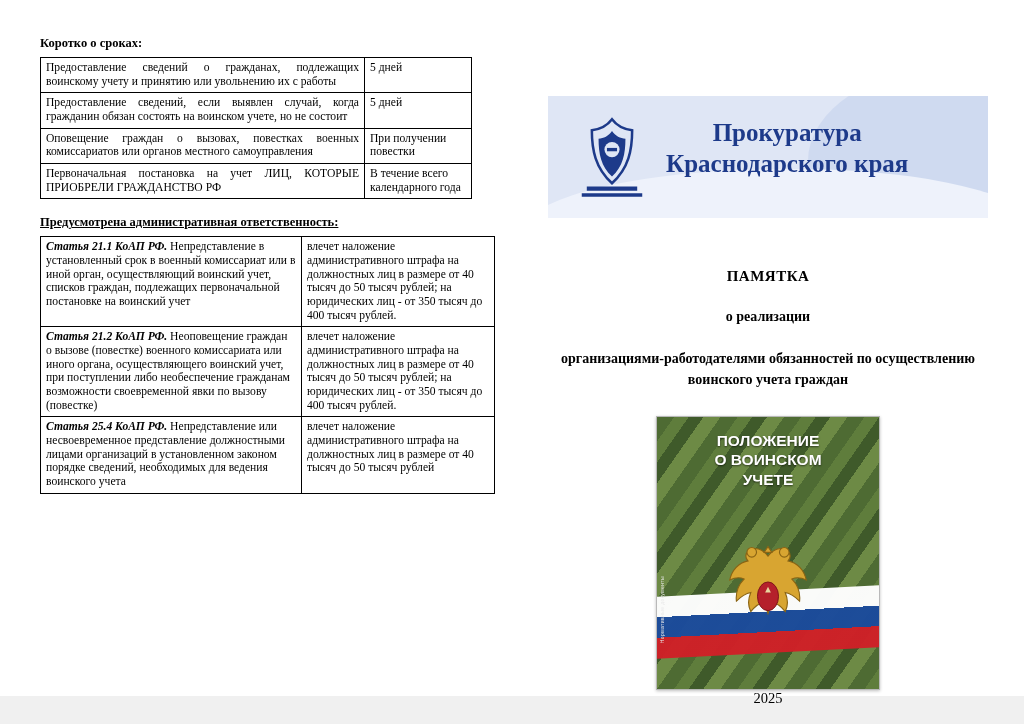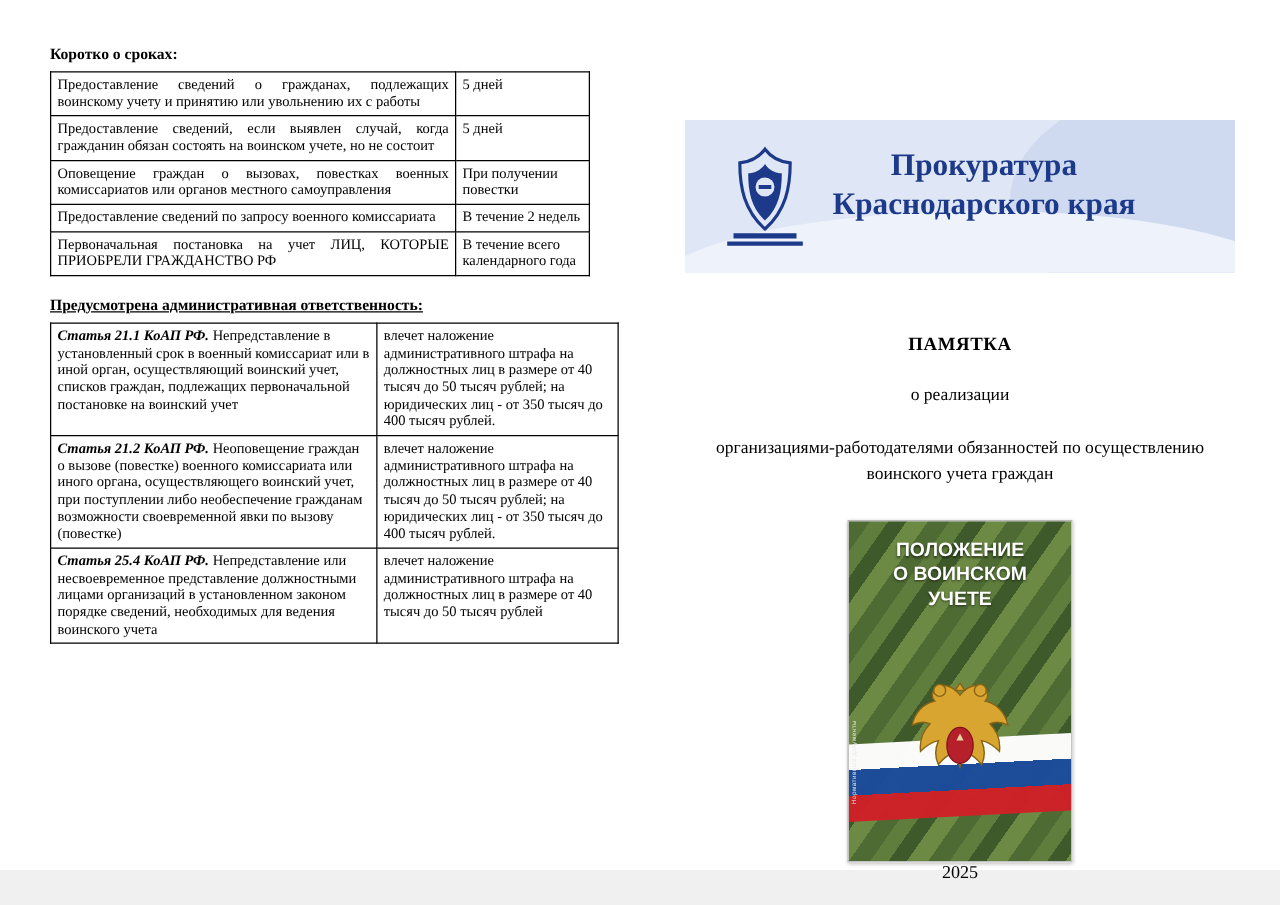--- a/index.html
+++ b/index.html
@@ -127,21 +127,21 @@
 
   .memo-title {
     margin-top: 50px;
     font-weight: bold;
     font-size: 15px;
     letter-spacing: .5px;
     color: #000;
   }
   .memo-sub {
     margin-top: 22px;
-    font-weight: normal;
+    font-weight: bold;
     font-size: 14px;
     line-height: 1.45;
     color: #000;
   }
   .memo-sub .line2 {
     display: block;
     margin-top: 22px;
   }
 
   .booklet-wrap {
@@ -151,20 +151,21 @@
   }
   .booklet {
     position: relative;
     width: 178px;
     height: 272px;
     border: 1px solid #b9b9b9;
     background:
       repeating-linear-gradient(125deg, #4e6b33 0 14px, #5f7d3c 14px 26px, #3f5a2a 26px 38px, #6d8a45 38px 52px);
     box-shadow: 0 1px 3px rgba(0,0,0,.25);
     overflow: hidden;
+    padding-left: 44px;
   }
   .booklet .btitle {
     position: absolute;
     top: 14px;
     left: 0;
     right: 0;
     color: #ffffff;
     font-weight: bold;
     font-size: 15.5px;
     line-height: 1.25;
@@ -222,24 +223,20 @@
           <td class="col-desc">Предоставление сведений о гражданах, подлежащих воинскому учету и принятию или увольнению их с работы</td>
           <td class="col-term">5 дней</td>
         </tr>
         <tr>
           <td class="col-desc">Предоставление сведений, если выявлен случай, когда гражданин обязан состоять на воинском учете, но не состоит</td>
           <td class="col-term">5 дней</td>
         </tr>
         <tr>
           <td class="col-desc">Оповещение граждан о вызовах, повестках военных комиссариатов или органов местного самоуправления</td>
           <td class="col-term">При получении повестки</td>
-        </tr>
-        <tr>
-          <td class="col-desc">Предоставление сведений по запросу военного комиссариата</td>
-          <td class="col-term">В течение 2 недель</td>
         </tr>
         <tr>
           <td class="col-desc">Первоначальная постановка на учет ЛИЦ, КОТОРЫЕ ПРИОБРЕЛИ ГРАЖДАНСТВО РФ</td>
           <td class="col-term">В течение всего календарного года</td>
         </tr>
       </tbody>
     </table>
 
     <div class="spacer-16"></div>
 

